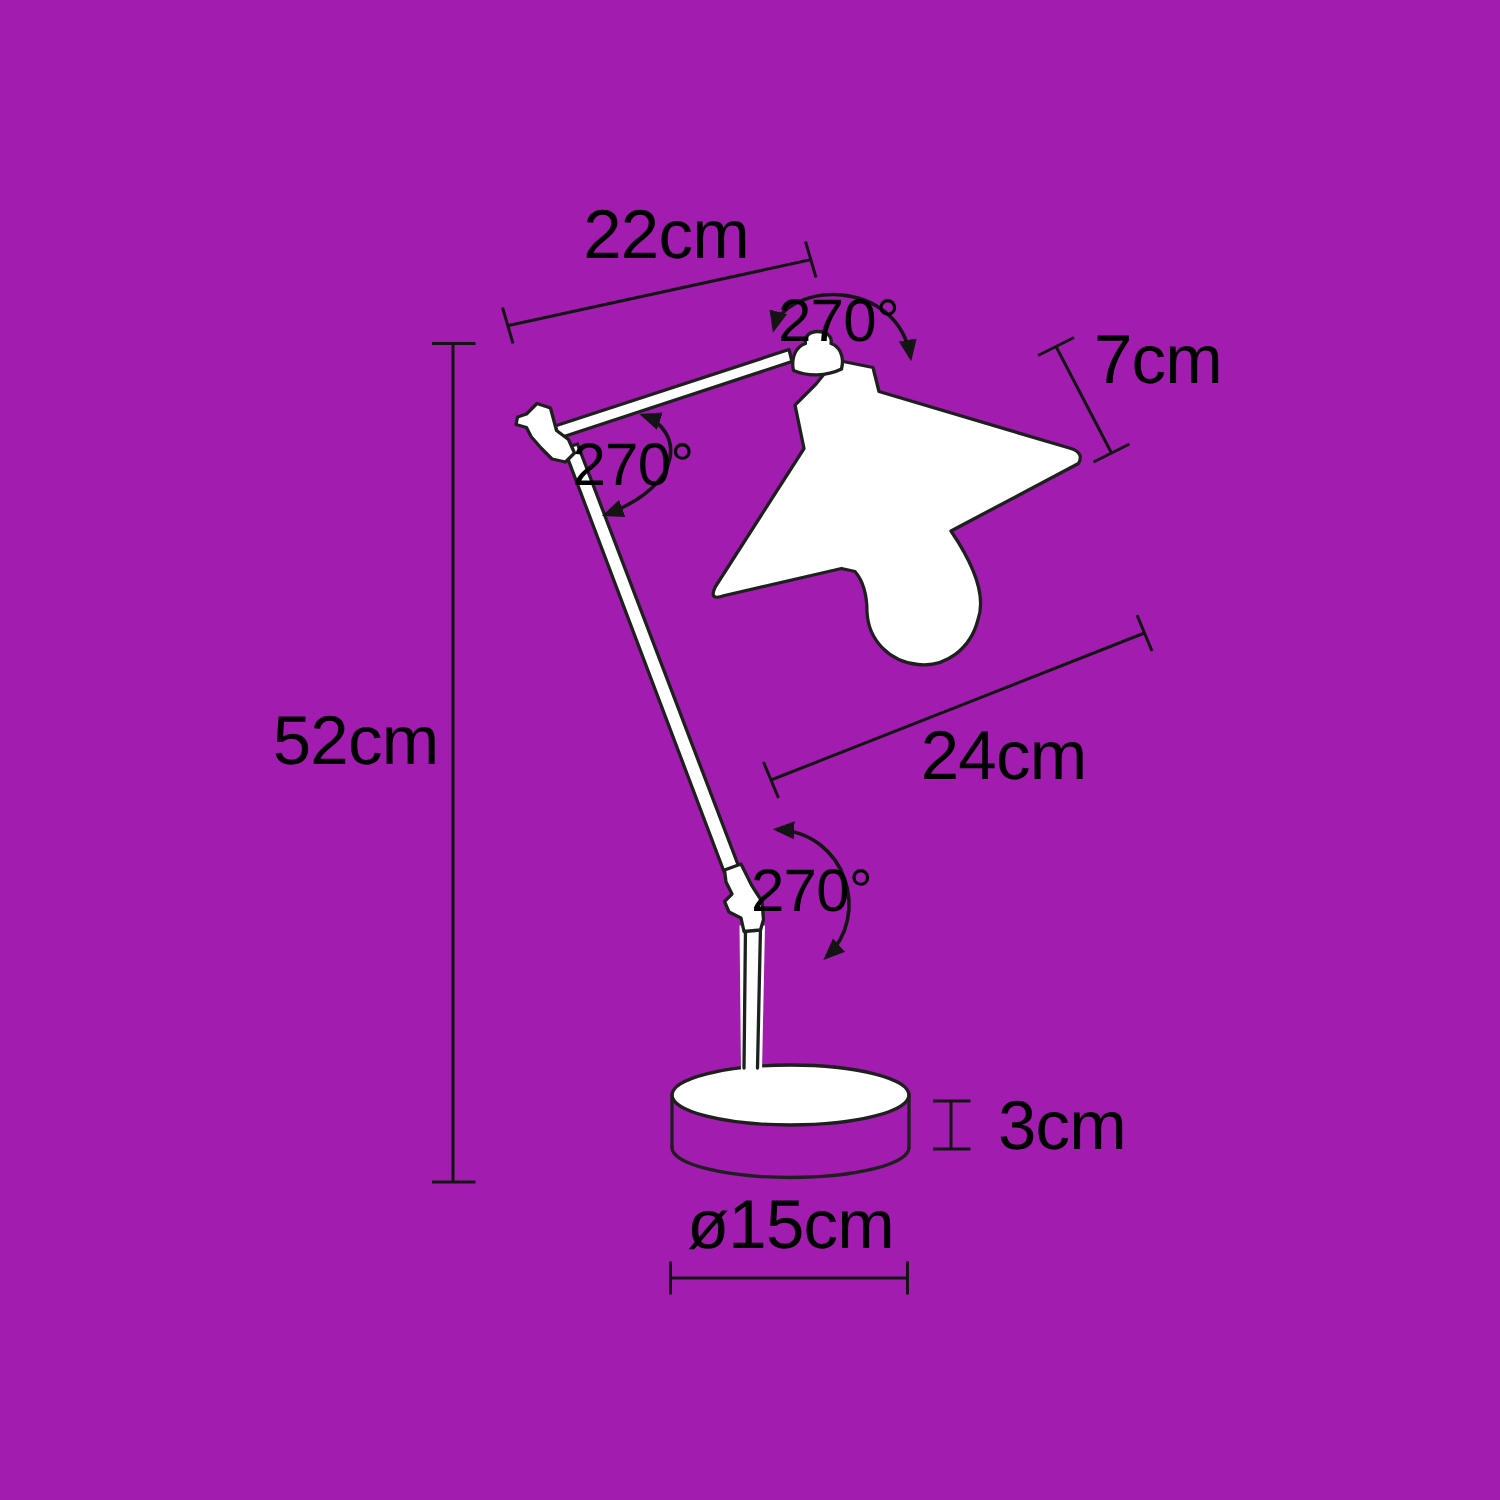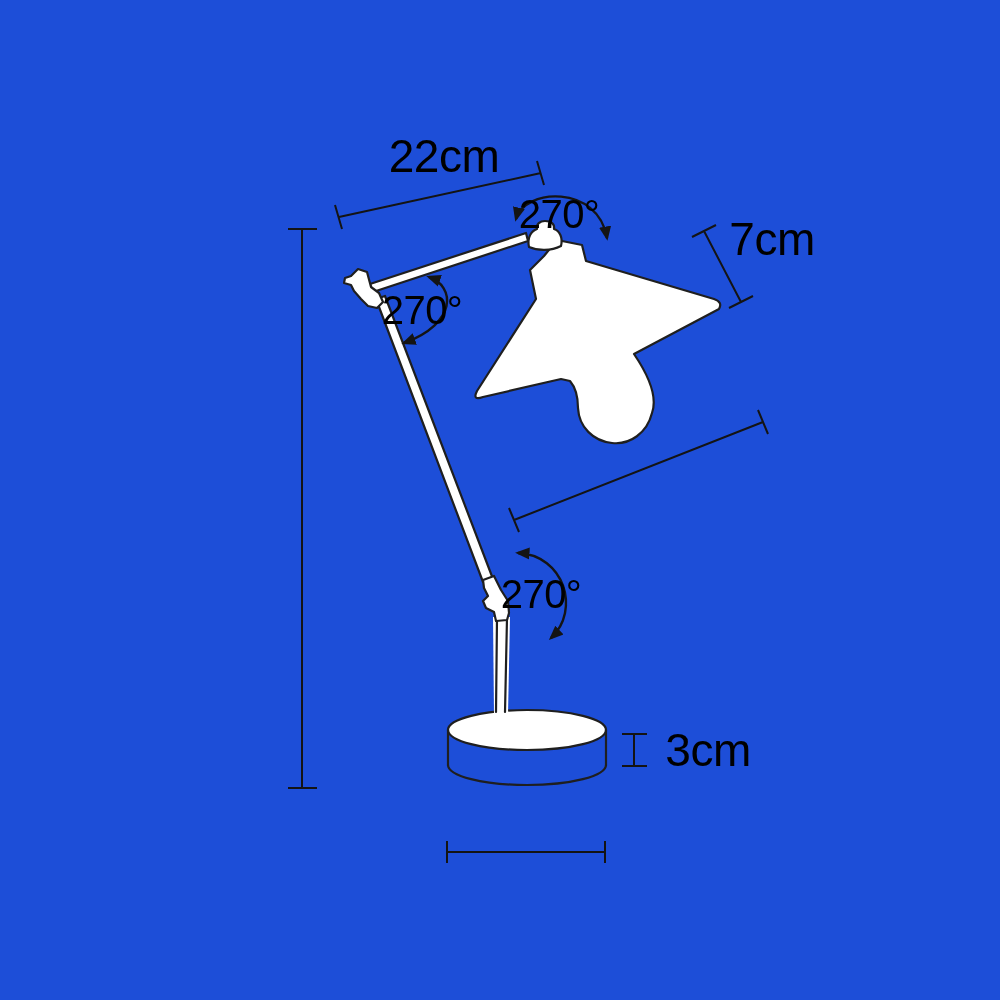--- a/index.html
+++ b/index.html
@@ -5,21 +5,21 @@
   html,body{margin:0;padding:0;}
   body{
     width:1000px;height:1000px;
     background:#ffffff;
     font-family:"Liberation Sans", sans-serif;
     overflow:hidden;
   }
   .stage{
     position:relative;
     width:1000px;height:1000px;
-    background:#1d4ed8;
+    background:#a21caf;
   }
   .stage svg{position:absolute;left:0;top:0;}
   
   .art{fill:#ffffff;stroke:#1f1f1f;stroke-width:2.2;stroke-linejoin:round;}
   .art-line{fill:none;stroke:#1f1f1f;stroke-width:2.2;stroke-linecap:round;}
   .art-fill{fill:#ffffff;stroke:none;}
   
   .dim{fill:none;stroke:#141414;stroke-width:2;stroke-linecap:butt;}
   
   .arc{fill:none;stroke:#141414;stroke-width:2.4;stroke-linecap:butt;}
@@ -92,20 +92,23 @@
   </svg>
 
   <div class="lbl lbl-big" style="left:444px; top:156px;">22cm</div>
 
   <div class="lbl lbl-small" style="left:559px; top:214px;">270°</div>
 
   <div class="lbl lbl-big" style="left:772px; top:239px;">7cm</div>
 
   <div class="lbl lbl-small" style="left:422px; top:310px;">270°</div>
 
+  <div class="lbl lbl-big" style="left:237px; top:493px;">52cm</div>
 
+  <div class="lbl lbl-big" style="left:669px; top:503px;">24cm</div>
 
   <div class="lbl lbl-small" style="left:541px; top:594px;">270°</div>
 
   <div class="lbl lbl-big" style="left:688px; top:750px;margin-left:20px;">3cm</div>
 
+  <div class="lbl lbl-big" style="left:527px; top:816px;">ø15cm</div>
 
 </div>
 
 </body></html>

